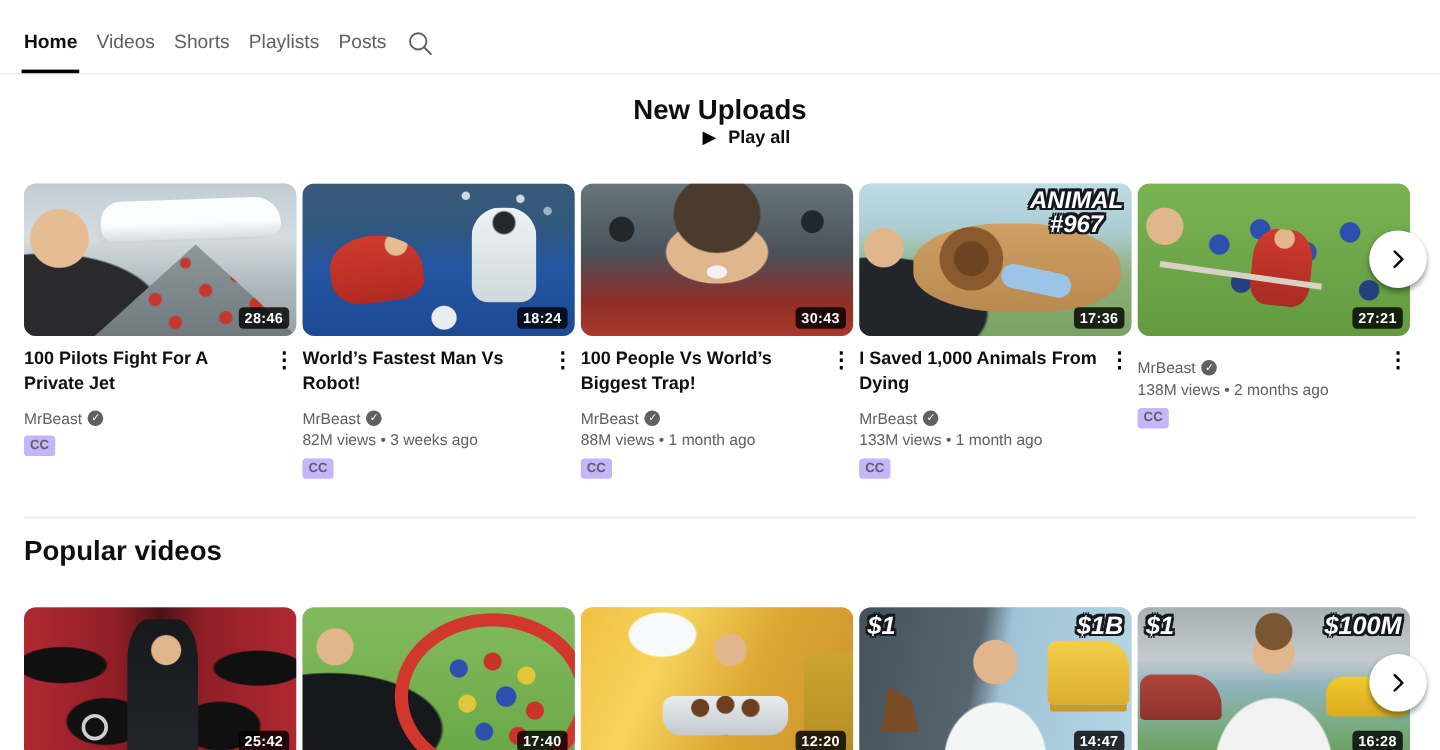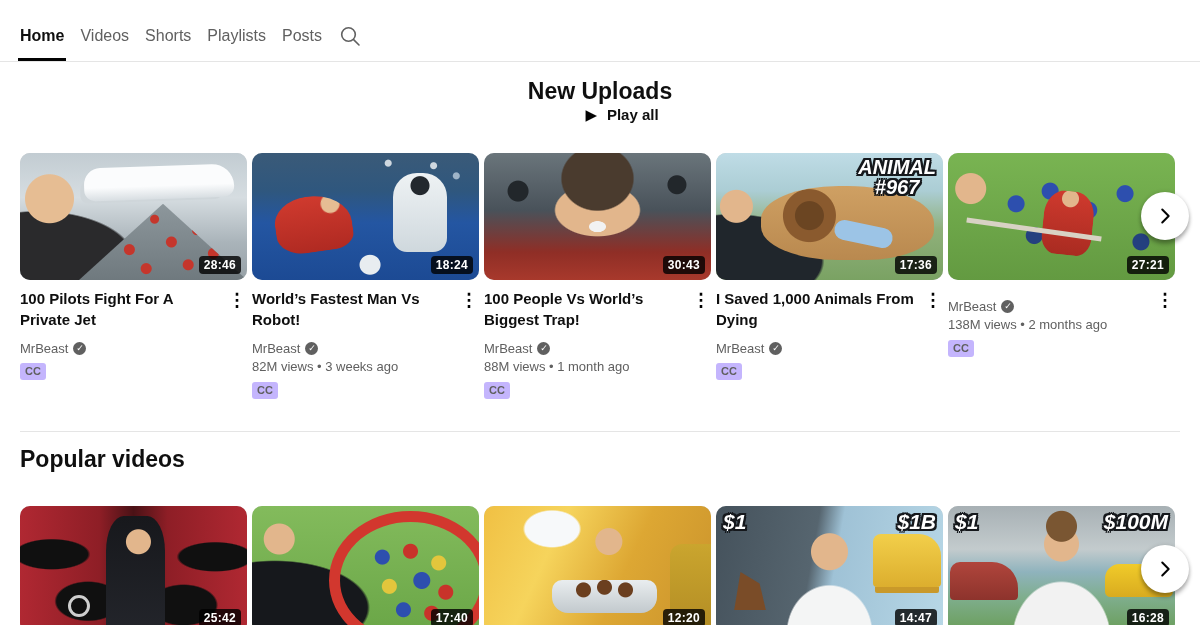--- a/index.html
+++ b/index.html
@@ -324,20 +324,21 @@
             <div>#967</div>
           </div>
         </div>
     <div class="meta-row">
       <div class="text-col">
         <h3 class="v-title">I Saved 1,000 Animals From Dying</h3>
         <div class="channel-line">
           <span class="channel-name">MrBeast</span>
           <span class="verified">✓</span>
         </div>
+        <div class="views-line">133M views • 1 month ago</div>
         <span class="cc">CC</span>
       </div>
       <button class="kebab">⋮</button>
     </div>
   </div>
       <div class="card">
     <div class="thumb">
       <div class="thumb-art art-0-4"></div>
       <span class="duration">27:21</span>
     </div>

